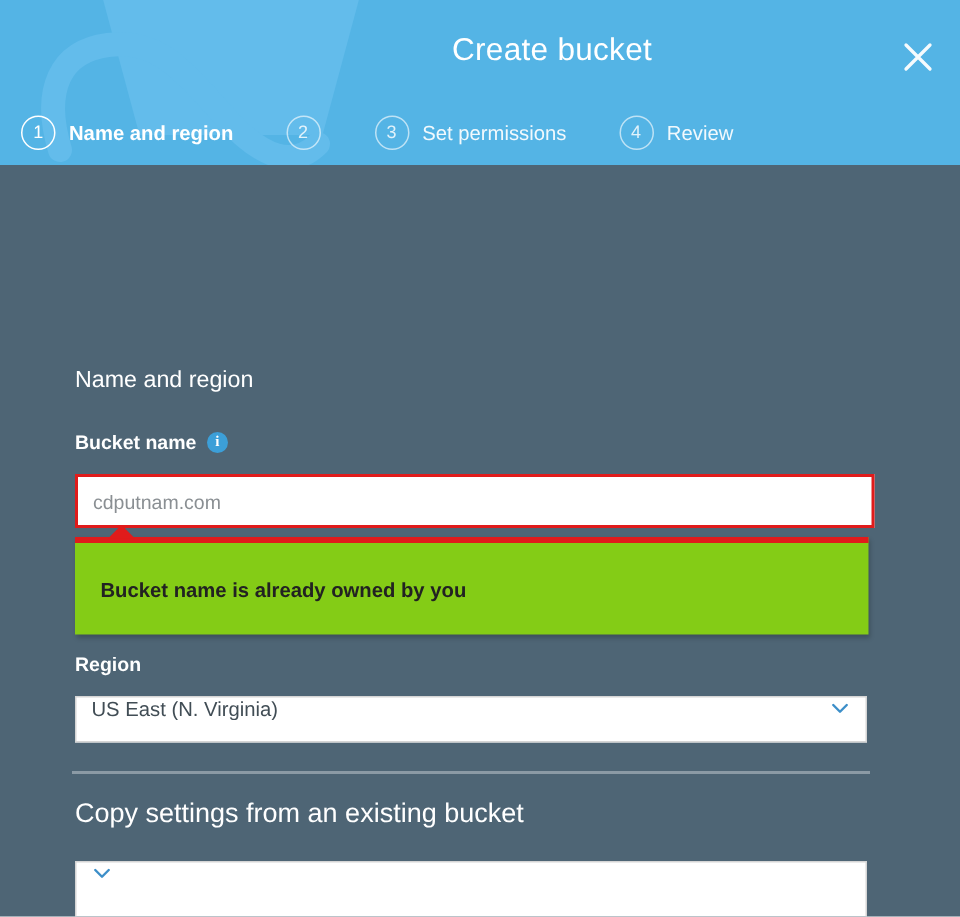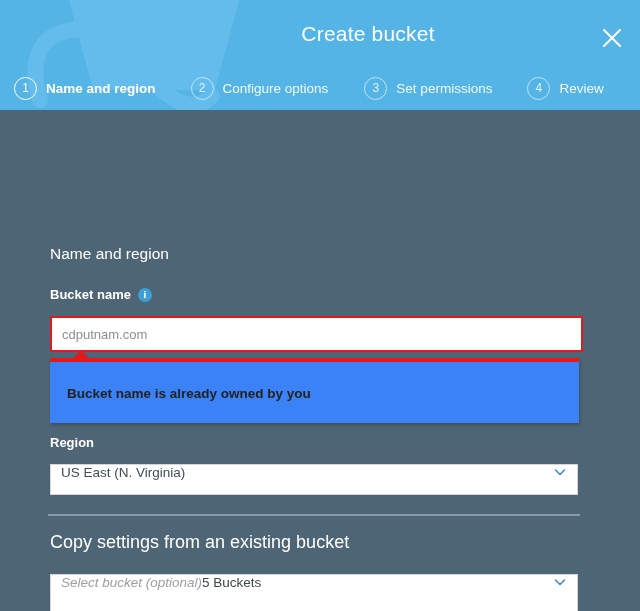--- a/index.html
+++ b/index.html
@@ -149,21 +149,21 @@
     color: #8a8f93;
     font-family: "Liberation Sans", sans-serif;
     outline: none;
   }
   .bucket-input::placeholder { color: #9aa0a4; }
 
   .error-box {
     position: absolute;
     left: 50px; top: 248px;
     width: 529px; height: 65px;
-    background: #3b82f6;
+    background: #84cc16;
     border-top: 4px solid #e01b1b;
     box-shadow: 1px 2px 3px rgba(0,0,0,.22);
   }
   .error-arrow {
     position: absolute;
     left: 22px; top: -12px;
     width: 0; height: 0;
     border-left: 9px solid transparent;
     border-right: 9px solid transparent;
     border-bottom: 9px solid #e01b1b;
@@ -256,21 +256,20 @@
 
     <div class="steps">
 
       <div class="step s1">
         <div class="step-num">1</div>
         <div class="step-label">Name and region</div>
       </div>
 
       <div class="step s2 inactive">
         <div class="step-num">2</div>
-        <div class="step-label">Configure options</div>
       </div>
 
       <div class="step s3 inactive">
         <div class="step-num">3</div>
         <div class="step-label">Set permissions</div>
       </div>
 
       <div class="step s4 inactive">
         <div class="step-num">4</div>
         <div class="step-label">Review</div>
@@ -302,22 +301,19 @@
       <svg class="chev" viewBox="0 0 14 14">
         <path d="M2.5 5 L7 9.5 L11.5 5" fill="none" stroke="#3d8fc9" stroke-width="1.6" stroke-linecap="round" stroke-linejoin="round"></path>
       </svg>
     </div>
 
     <div class="divider"></div>
 
     <div class="copy-label">Copy settings from an existing bucket</div>
 
     <div class="dropdown copy-select">
-      <span class="dd-text">
-        <span class="dd-ph">Select bucket (optional)</span><span class="dd-count">5 Buckets</span>
-      </span>
       <svg class="chev" viewBox="0 0 14 14">
         <path d="M2.5 5 L7 9.5 L11.5 5" fill="none" stroke="#3d8fc9" stroke-width="1.6" stroke-linecap="round" stroke-linejoin="round"></path>
       </svg>
     </div>
 
   </div>
 </div>
 
 </body></html>

